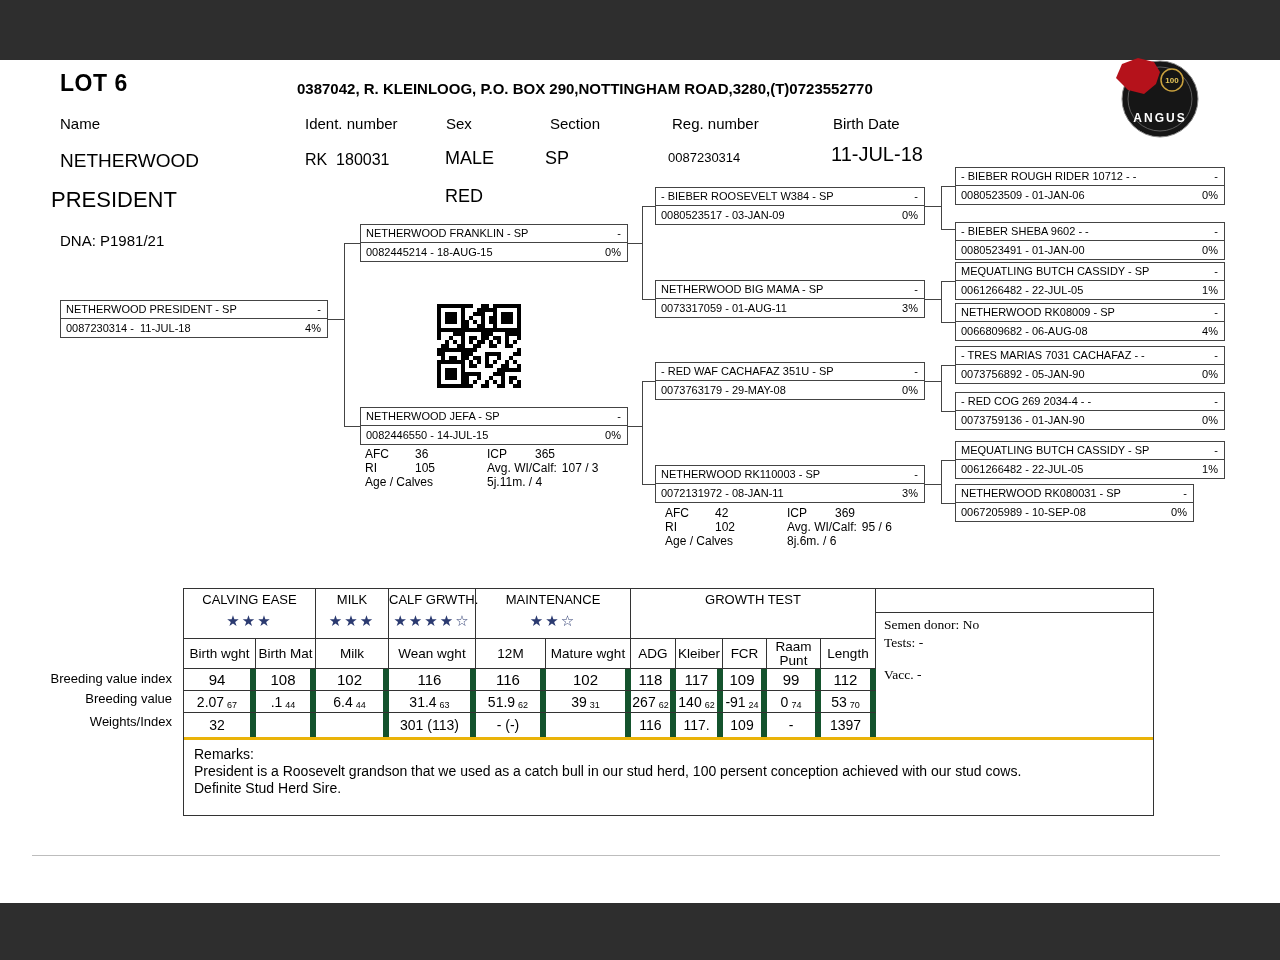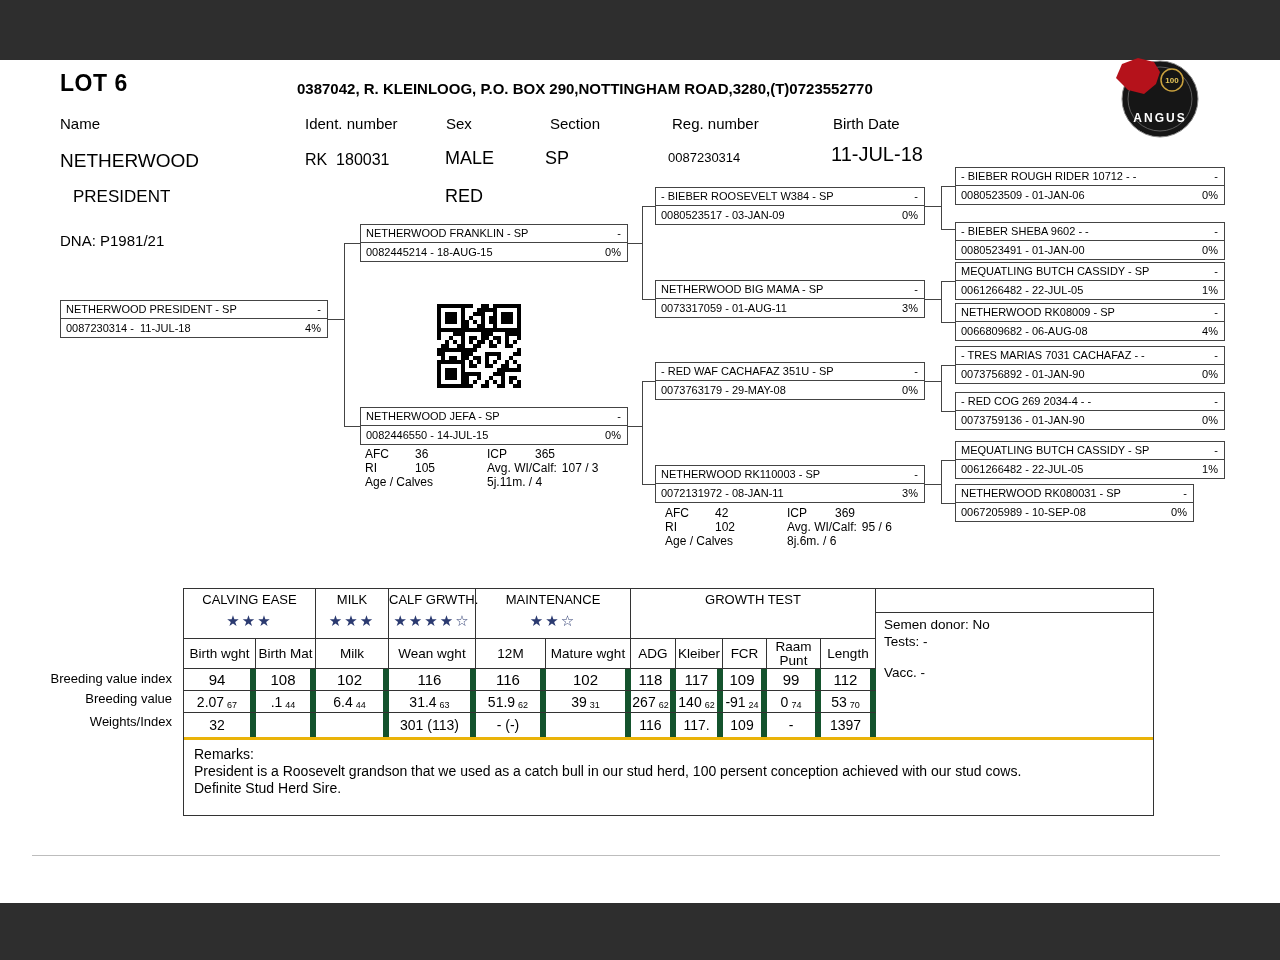--- a/index.html
+++ b/index.html
@@ -39,21 +39,21 @@
   .glabel { font-size:13px; white-space:nowrap; }
   .gstars { margin-top:5px; font-size:15px; letter-spacing:2px; color:#2b3a70; }
   .hrow { display:flex; height:30px; border-bottom:1px solid #333; }
   .hcell { border-right:1px solid #333; display:flex; align-items:center; justify-content:center; text-align:center; font-size:13.5px; line-height:14px; white-space:nowrap; }
   .hcell.wrap { white-space:normal; }
   .drow { display:flex; height:22px; border-bottom:1px solid #333; }
   .drow.last { height:24px; border-bottom:none; }
   .dcell { border-right:6px solid #14532d; display:flex; align-items:center; justify-content:center; font-size:15px; white-space:nowrap; }
   .drow.vals .dcell { font-size:14px; }
   .acc { font-size:9px; margin-left:3px; position:relative; top:3px; }
-  .rightpanel { position:absolute; left:692px; top:0; width:277px; height:148px; font-size:13.5px; }
+  .rightpanel { position:absolute; left:692px; top:0; width:277px; height:148px; font-size:13.5px;font-family:Liberation Serif, serif; }
   .rp-strip { height:24px; border-bottom:1px solid #333; }
   .rp-line { padding-left:8px; }
   .remarks { position:absolute; left:0; top:148px; width:969px; height:78px; border-top:3px solid #eab308; padding:6px 10px; font-size:14px; line-height:17px; }
   .remarks-body { max-width:835px; }
   .rowlabel { position:absolute; width:152px; left:20px; text-align:right; font-size:13px; }
 
   .divider { position:absolute; left:32px; top:855px; width:1188px; height:1px; background:#bdbdbd; }
   #qr { background:#fff; }
 </style>
 </head>
@@ -78,21 +78,21 @@
   </div>
 
   <div class="abs flabel" style="left:60px;top:115px">Name</div>
   <div class="abs flabel" style="left:305px;top:115px">Ident. number</div>
   <div class="abs flabel" style="left:446px;top:115px">Sex</div>
   <div class="abs flabel" style="left:550px;top:115px">Section</div>
   <div class="abs flabel" style="left:672px;top:115px">Reg. number</div>
   <div class="abs flabel" style="left:833px;top:115px">Birth Date</div>
 
   <div class="abs fval" style="left:60px;top:150px;font-size:19px">NETHERWOOD</div>
-  <div class="abs fval" style="left:73px;top:187px;font-size:17px">PRESIDENT</div>
+  <div class="abs fval" style="left:51px;top:187px;font-size:22px">PRESIDENT</div>
   <div class="abs fval pre" style="left:305px;top:151px">RK  180031</div>
   <div class="abs fval" style="left:445px;top:148px;font-size:18px">MALE</div>
   <div class="abs fval" style="left:445px;top:186px;font-size:18px">RED</div>
   <div class="abs fval" style="left:545px;top:148px;font-size:18px">SP</div>
   <div class="abs fval" style="left:668px;top:150px;font-size:13px">0087230314</div>
   <div class="abs fval" style="left:831px;top:143px;font-size:20px">11-JUL-18</div>
   <div class="abs" style="left:60px;top:232px;font-size:15px">DNA: P1981/21</div>
 
   <div>
       <div class="hline" style="left: 328px; top: 319px; width: 16px;"></div>
@@ -245,21 +245,21 @@
         <span>4%</span>
       </div>
   </div>
 
   <div class="pbox" style="left:955px;top:346px;width:270px">
     <div class="pr pr1">
         <span>- TRES MARIAS 7031 CACHAFAZ - -</span>
         <span>-</span>
       </div>
     <div class="pr">
-        <span>0073756892 - 01-JAN-90</span>
+        <span>0073756892 - 05-JAN-90</span>
         <span>0%</span>
       </div>
   </div>
 
   <div class="pbox" style="left:955px;top:392px;width:270px">
     <div class="pr pr1">
         <span>- RED COG 269 2034-4 - -</span>
         <span>-</span>
       </div>
     <div class="pr">

